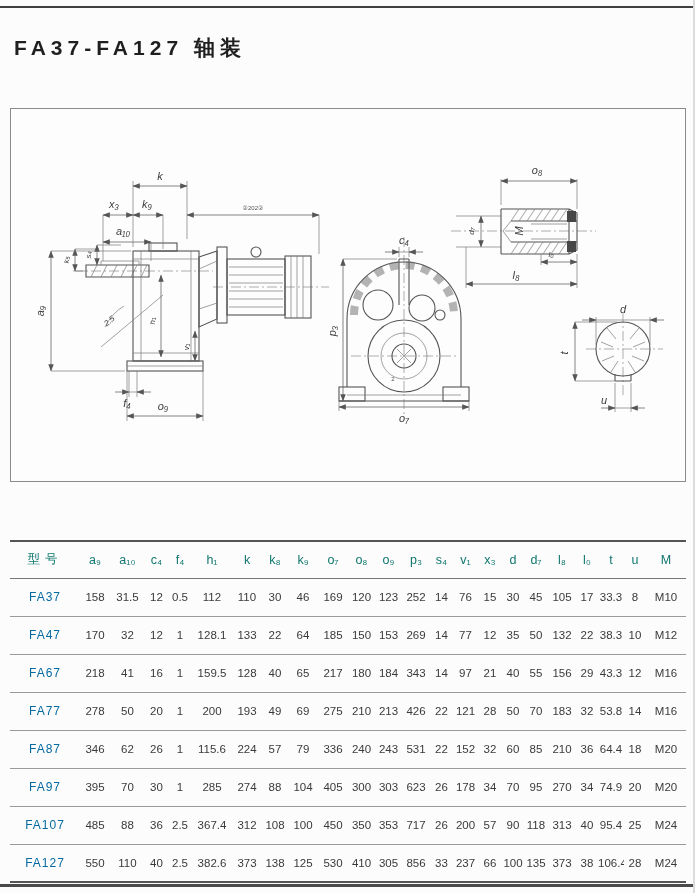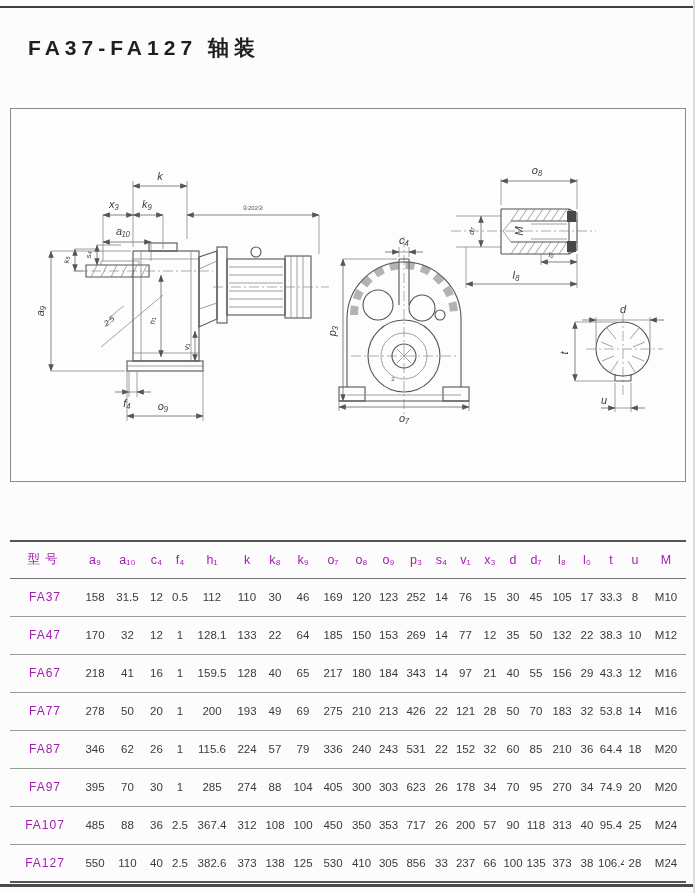--- a/index.html
+++ b/index.html
@@ -6,21 +6,21 @@
   body{
     width:695px;height:893px;position:relative;overflow:hidden;
     background:#fcfcfc;
     font-family:"Liberation Sans","DejaVu Sans",sans-serif;
     color:#333;
   }
   .top-rule{position:absolute;left:0;top:6px;width:100%;height:2px;background:#3f3f3f;}
   .bottom-rule{position:absolute;left:0;top:884px;width:100%;height:3px;background:#4a4a4a;}
   .right-edge{position:absolute;right:0;top:0;width:2px;height:100%;background:#dcdcdc;}
   .page-title{
-    position:absolute;left:28px;top:34px;
+    position:absolute;left:14px;top:34px;
     font-size:21px;font-weight:bold;letter-spacing:5px;color:#1f1f1f;
   }
   .diagram-box{
     position:absolute;left:10px;top:108px;width:674px;height:372px;
     border:1px solid #8a8a8a;background:#fdfdfd;
   }
   
   .out{stroke:#555;stroke-width:1.1;fill:none;}
   .thin{stroke:#7a7a7a;stroke-width:0.7;fill:none;}
   .cl{stroke:#8a8a8a;stroke-width:0.7;fill:none;stroke-dasharray:10 3 2 3;}
@@ -36,22 +36,22 @@
     font-size:11.5px;color:#3a3a3a;
   }
   table.spec th,table.spec td{
     padding:0;text-align:center;font-weight:normal;white-space:nowrap;
     overflow:hidden;
   }
   table.spec thead tr{height:37px;border-top:2px solid #555;border-bottom:1px solid #777;}
   table.spec tbody tr{height:38px;border-bottom:1px solid #9a9a9a;}
   table.spec tbody tr:last-child{border-bottom:2px solid #555;}
   th.model-h{font-size:14.5px;letter-spacing:5px;text-align:left;padding-left:8px;color:#2c2c2c;}
-  td.model{text-align:left;padding-left:9px;letter-spacing:1px;font-size:12px;color:#a21caf;}
-  table.spec thead th{font-size:12.5px;color:#a21caf;}
+  td.model{text-align:left;padding-left:9px;letter-spacing:1px;font-size:12px;color:#0369a1;}
+  table.spec thead th{font-size:12.5px;color:#0f766e;}
 </style>
 </head>
 <body>
 
 <div class="top-rule"></div>
 <div class="page-title">FA37-FA127 轴装</div>
 
 <div class="diagram-box">
   <svg width="674" height="372" viewBox="0 0 674 372">
     <defs>

